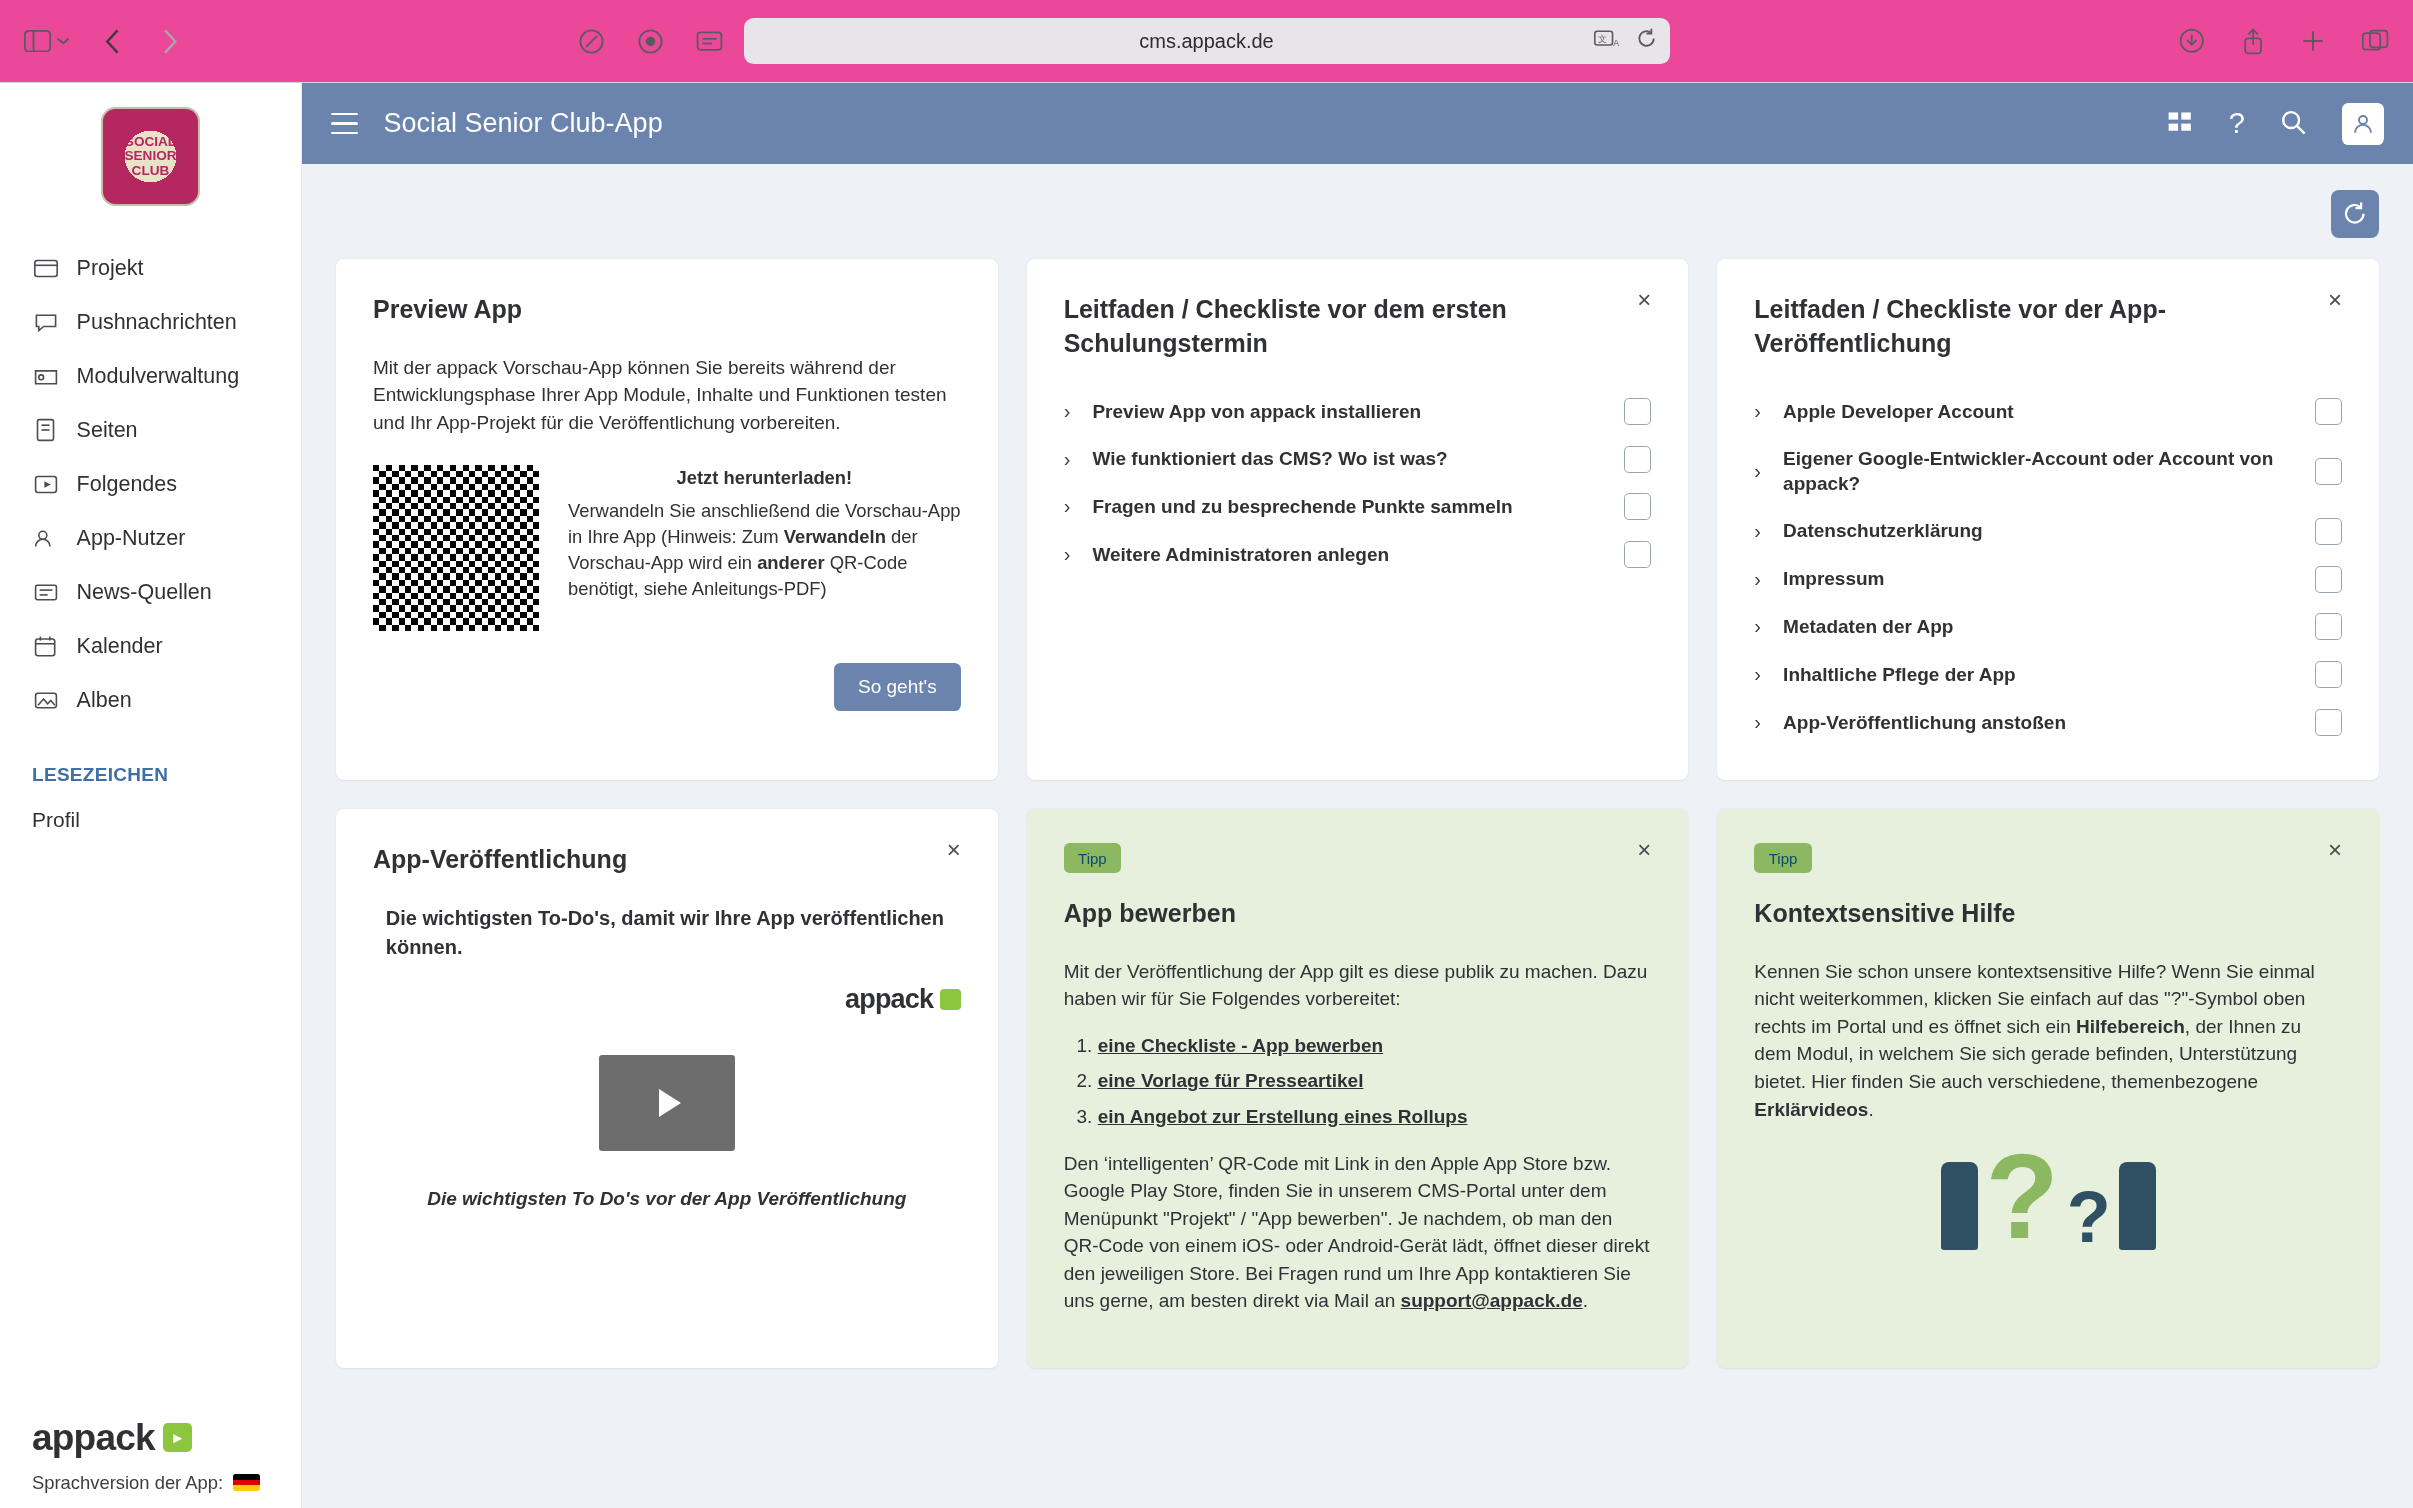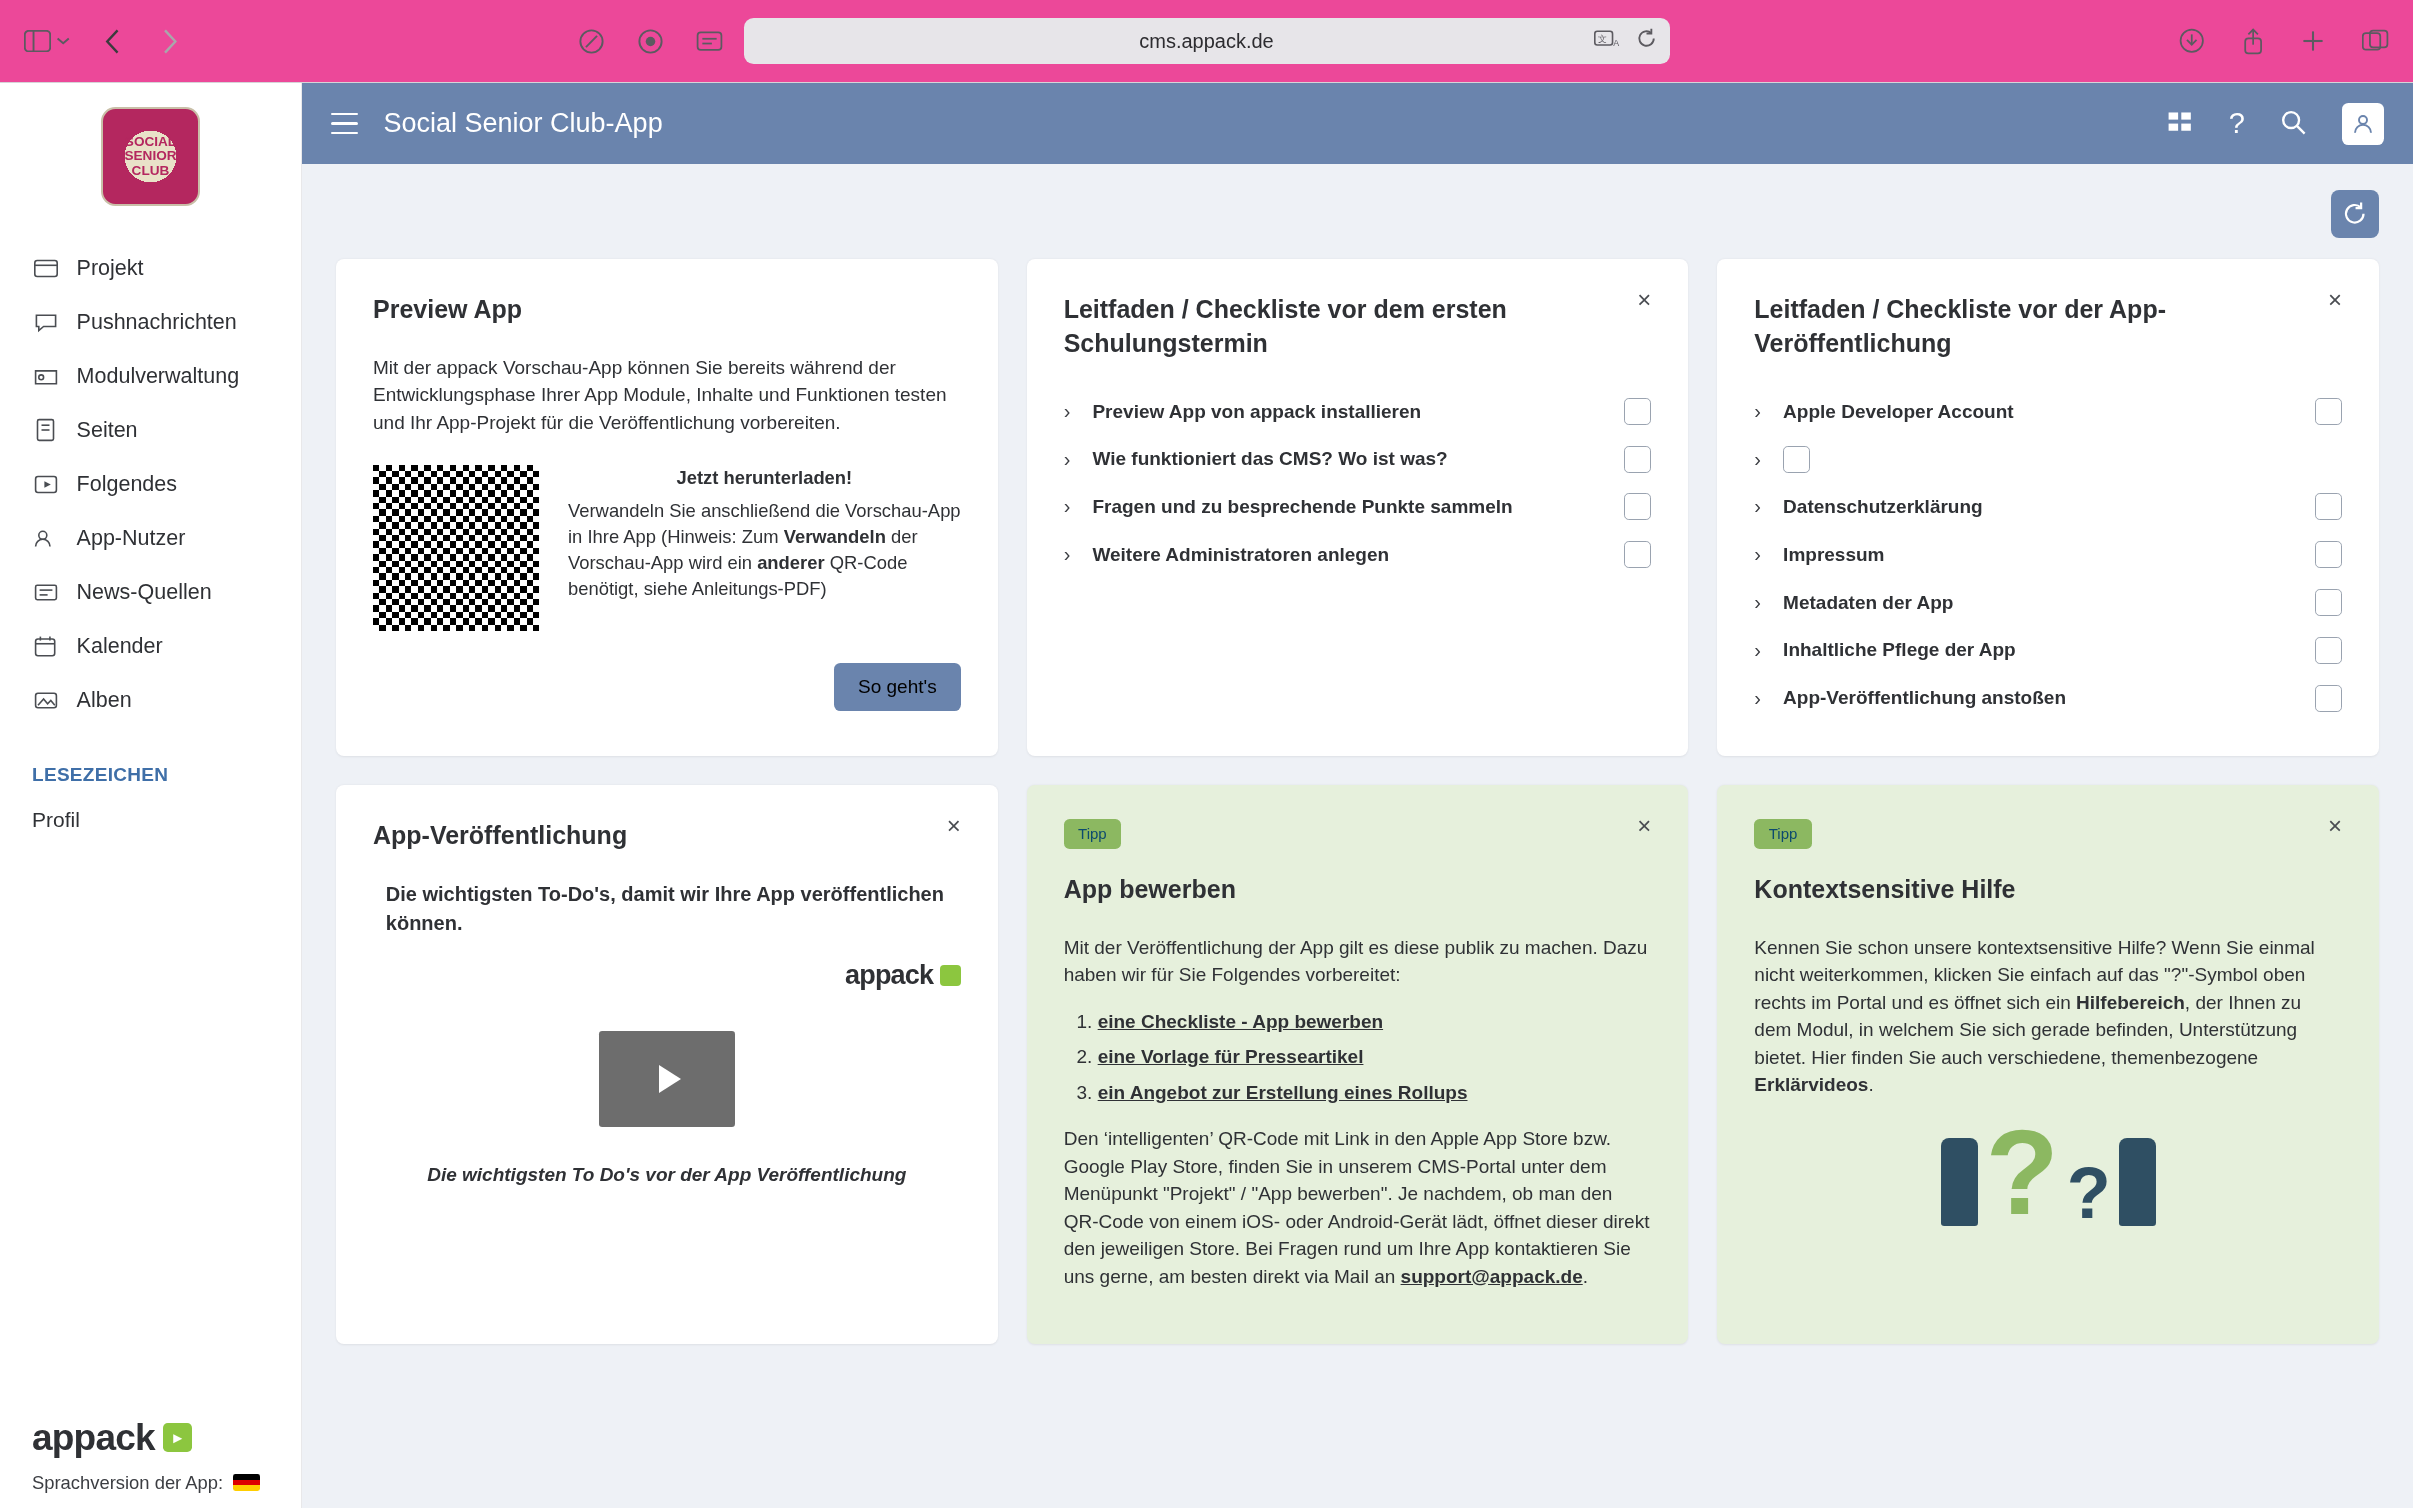--- a/index.html
+++ b/index.html
@@ -235,21 +235,21 @@
       repeating-linear-gradient(90deg,#000 0 6.4px,#fff 6.4px 12.8px),
       repeating-linear-gradient(0deg,#000 0 6.4px,#fff 6.4px 12.8px);
     background-blend-mode: difference;
     background-color:#fff;
     flex: 0 0 166px;
   }
   .qr-row { display: flex; gap: 29px; margin-top: 29px; align-items: flex-start;}
   .qr-text { font-size: 18.4px; line-height: 1.42; color:#2f3135; }
   .qr-text b { font-weight: bold; }
   .btn-primary {
-    background: #6a84ad; color:#000000; border:none;
+    background: #6a84ad; color:#ffffff; border:none;
     font-size: 19px; padding: 12.8px 24px; border-radius: 6.4px;
     font-family: inherit;
   }
   .btn-row { display:flex; justify-content:flex-end; margin-top: 32px; }
   .video-thumb {
     margin: 24px auto 0 auto;
     width: 263px; height: 128px;
     background: #ffffff;
     position: relative;
     display:flex;align-items:center;justify-content:center;
@@ -591,20 +591,21 @@
           <span class="close-x">×</span>
           <h2>Leitfaden / Checkliste vor der App-Veröffentlichung</h2>
 
           <div class="check-row">
             <span class="chev">›</span>
             <span class="check-label">Apple Developer Account</span>
             <span class="checkbox"></span>
           </div>
           <div class="check-row">
             <span class="chev">›</span>
+            <span class="check-label">Eigener Google-Entwickler-Account oder Account von appack?</span>
             <span class="checkbox"></span>
           </div>
           <div class="check-row">
             <span class="chev">›</span>
             <span class="check-label">Datenschutzerklärung</span>
             <span class="checkbox"></span>
           </div>
           <div class="check-row">
             <span class="chev">›</span>
             <span class="check-label">Impressum</span>

